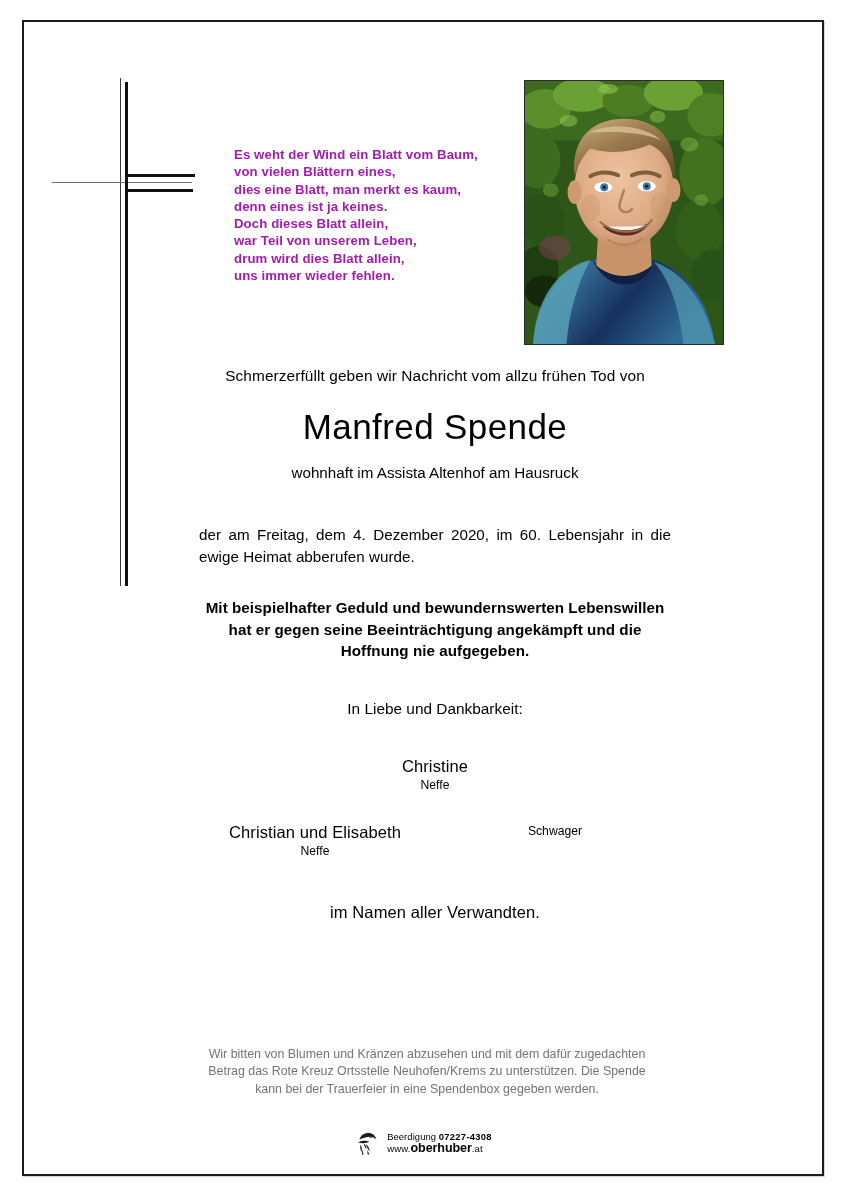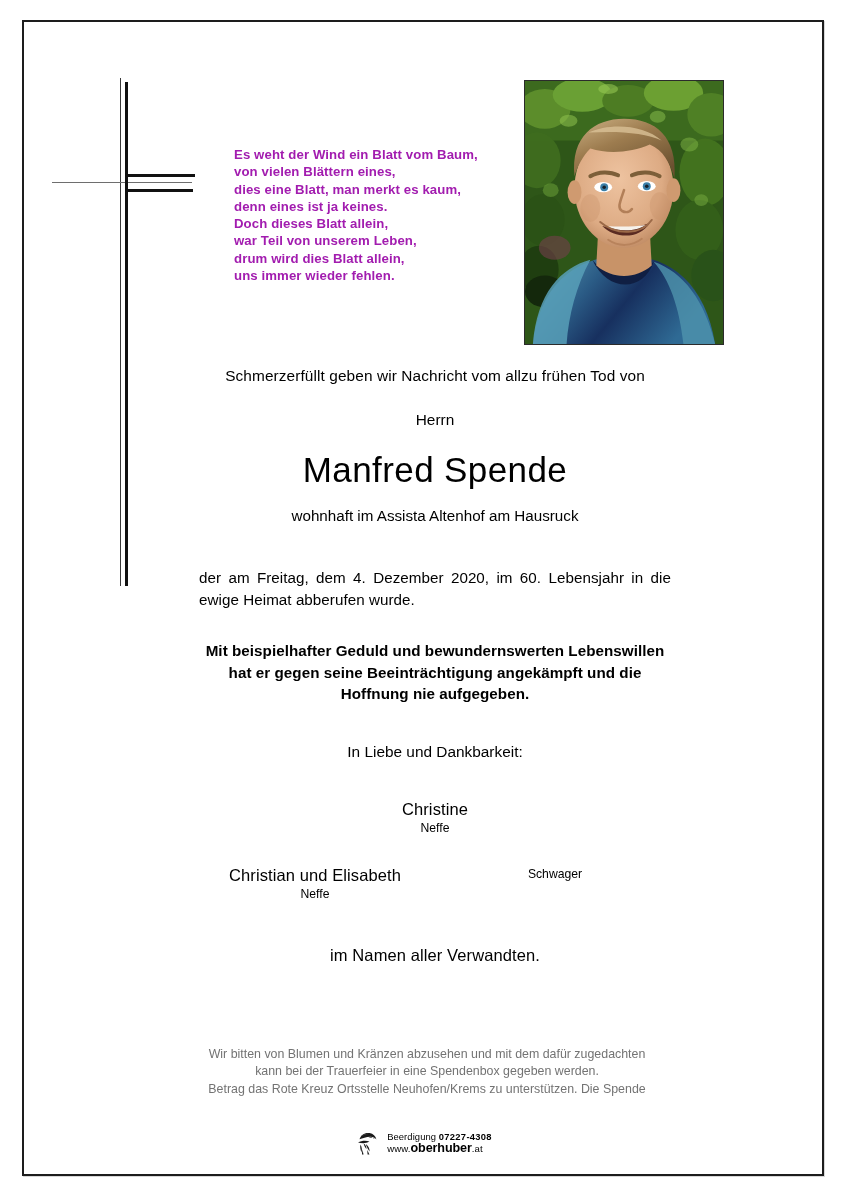--- a/index.html
+++ b/index.html
@@ -360,21 +360,20 @@
       <ellipse cx="136" cy="126" rx="10" ry="14" fill="#c9916a" opacity="0.35"></ellipse>
 
       <path d="M84 160 C94 167 108 167 118 159" stroke="#b8835c" stroke-width="2" fill="none" stroke-linecap="round"></path>
     </svg>
   </div>
 
   <div class="content">
 
     <div class="t-lead line-center">Schmerzerfüllt geben wir Nachricht vom allzu frühen Tod von</div>
 
-    <div class="t-herrn line-center">Herrn</div>
 
     <div class="t-name line-center">Manfred Spende</div>
 
     <div class="t-residence line-center">wohnhaft im Assista Altenhof am Hausruck</div>
 
     <div class="t-para-left">der am Freitag, dem 4. Dezember 2020, im 60. Lebensjahr in die ewige Heimat abberufen wurde.</div>
 
     <div class="t-para-bold">
       <div>Mit beispielhafter Geduld und bewundernswerten Lebenswillen</div>
       <div>hat er gegen seine Beeinträchtigung angekämpft und die</div>
@@ -397,22 +396,22 @@
       <div class="rel-col">
         <div class="rel-role">Schwager</div>
       </div>
     </div>
 
     <div class="rel-closing">im Namen aller Verwandten.</div>
   </div>
 
   <div class="donation">
     <div>Wir bitten von Blumen und Kränzen abzusehen und mit dem dafür zugedachten</div>
+    <div>Betrag das Rote Kreuz Ortsstelle Neuhofen/Krems zu unterstützen. Die Spende</div>
     <div>kann bei der Trauerfeier in eine Spendenbox gegeben werden.</div>
-    <div>Betrag das Rote Kreuz Ortsstelle Neuhofen/Krems zu unterstützen. Die Spende</div>
   </div>
 
   <div class="footer">
     <div class="footer-inner">
       <div class="footer-mark">
         <svg viewBox="0 0 26 28">
           <g fill="#1a1a1a">
             <path d="M3.5 9.2 C4.8 4.6 9.2 2.2 13.6 3.1 C17.2 3.8 19.6 6.3 20.4 9.4 C18.8 7.6 16.6 6.6 14.2 6.7 C10.2 6.9 6.6 8.0 3.5 9.2 Z"></path>
             <path d="M5.0 6.4 C7.0 4.2 10.0 3.3 12.8 4.0 C10.2 4.2 7.4 5.0 5.0 6.4 Z" fill="#4a4a4a"></path>
             <path d="M11.8 6.8 C14.6 6.2 17.4 7.2 19.2 9.0 C17.0 8.2 14.2 7.9 11.8 6.8 Z" fill="#3a3a3a"></path>

